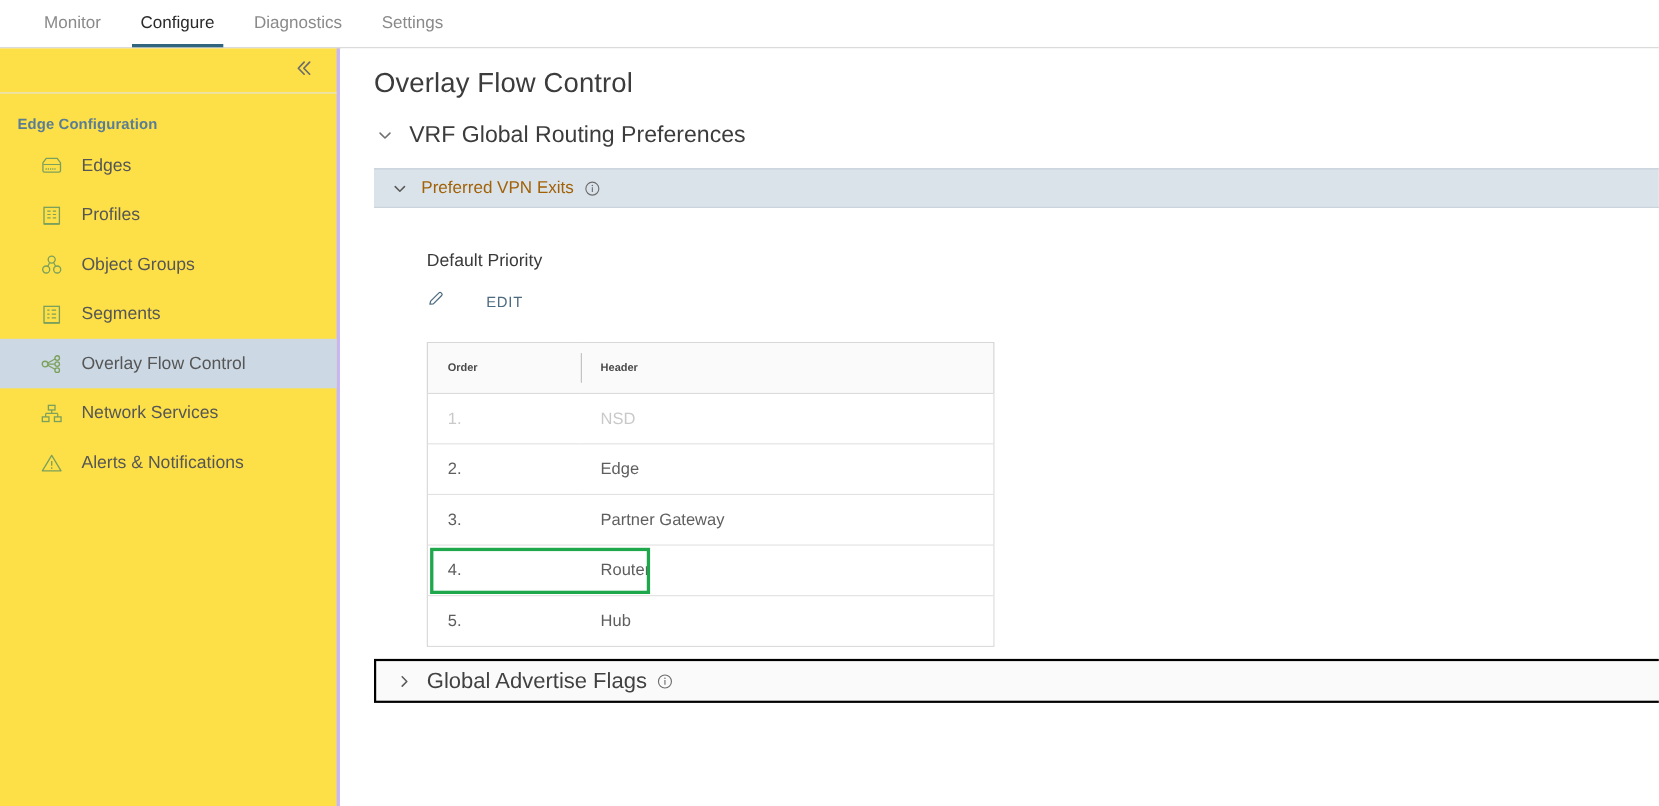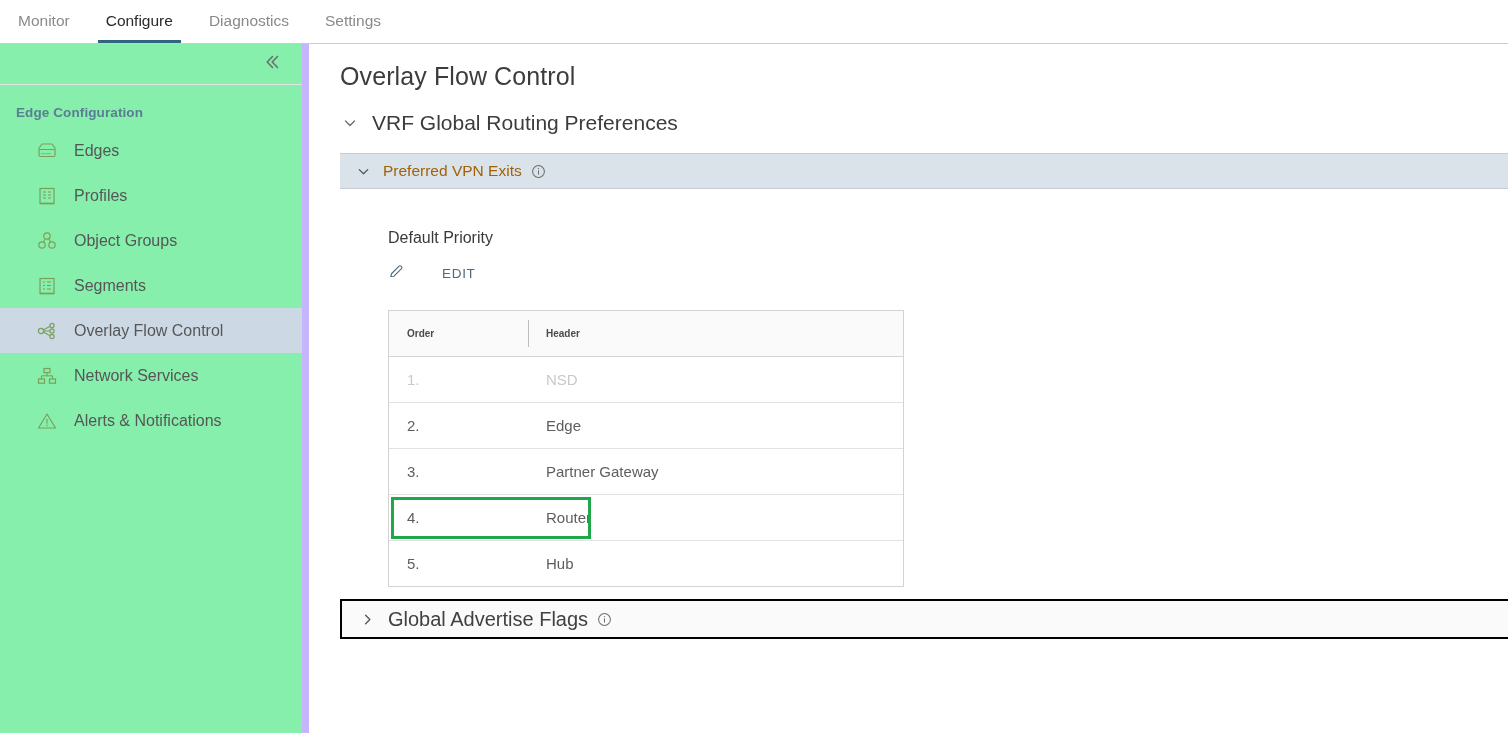--- a/index.html
+++ b/index.html
@@ -10,20 +10,21 @@
     color: #3b3b3b;
     overflow: hidden;
   }
 
   
   .topnav {
     position: absolute; left: 0; top: 0; width: 1508px; height: 44px;
     background: #ffffff;
     border-bottom: 1px solid #cccccc;
     display: flex; align-items: flex-end;
+    padding-left: 22px;
   }
   .topnav-tab {
     position: relative;
     height: 44px;
     display: flex; align-items: center;
     padding: 0 18px;
     font-size: 15.5px;
     color: #8a8a8a;
     cursor: pointer;
     white-space: nowrap;
@@ -31,22 +32,22 @@
   .topnav-tab.active { color: #2a2a2a; }
   .topnav-tab.active::after {
     content: "";
     position: absolute; left: 10px; right: 10px; bottom: 0;
     height: 3px; background: #31647d;
   }
 
   
   .sidebar {
     position: absolute; left: 0; top: 44px; width: 309px; height: 689px;
-    background: #86efac;
-    border-right: 7px solid #c4b5fd;
+    background: #fde047;
+    border-right: 3px solid #c4b5fd;
   }
   .sidebar-collapsebar {
     height: 41px;
     border-bottom: 1px solid #e4e4e4;
     display: flex; align-items: center; justify-content: flex-end;
     padding-right: 18px;
   }
   .collapse-btn {
     width: 26px; height: 26px;
     display: flex; align-items: center; justify-content: center;

